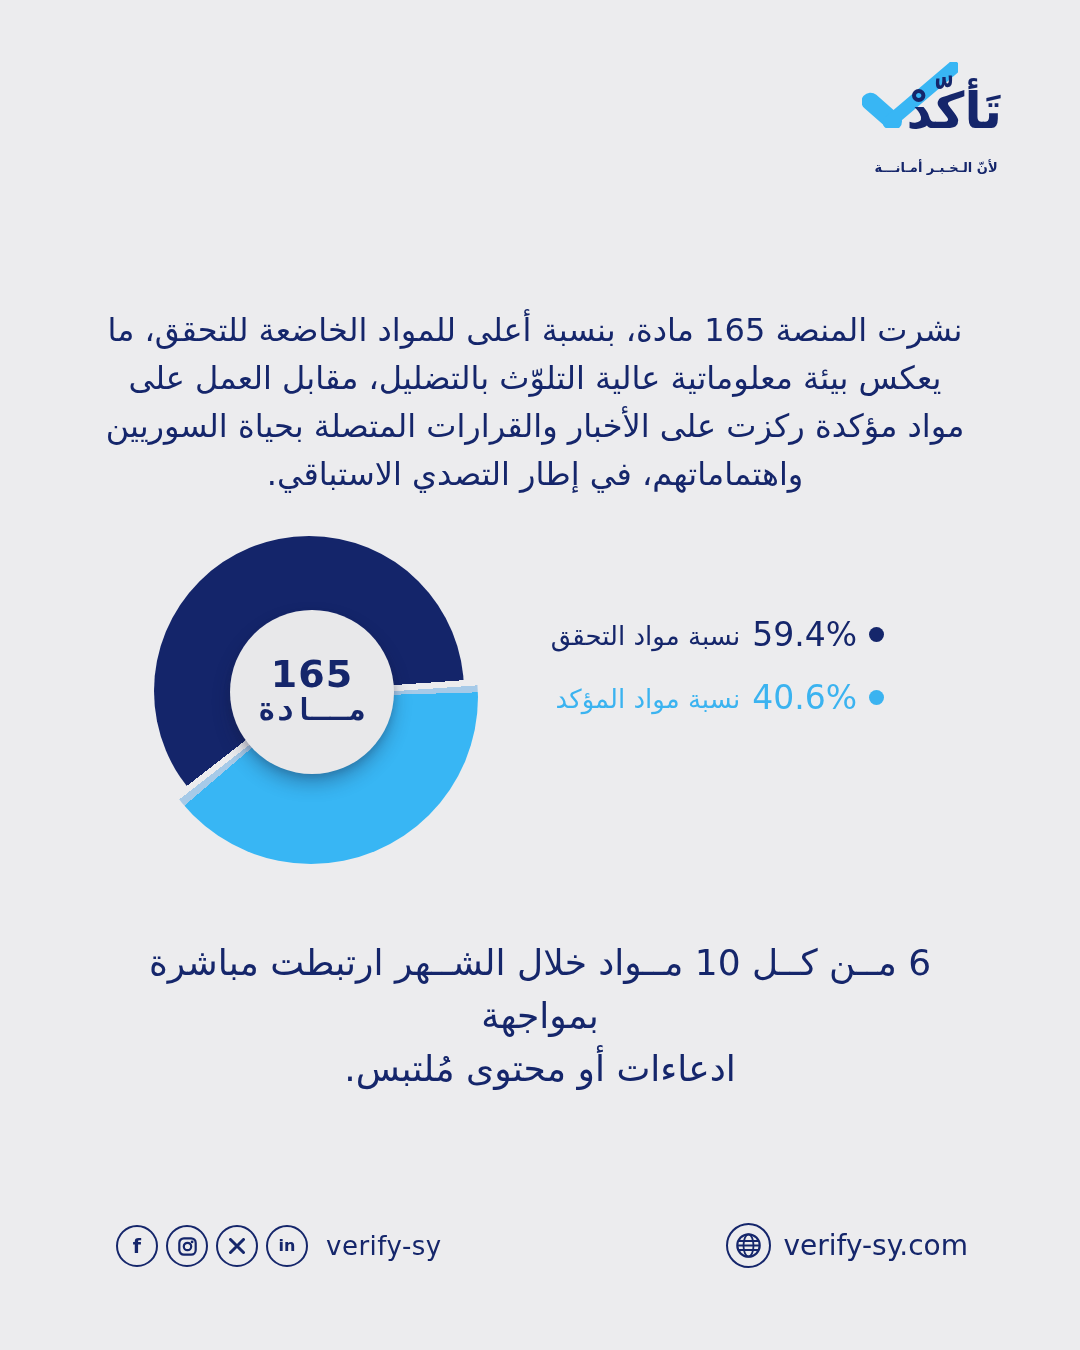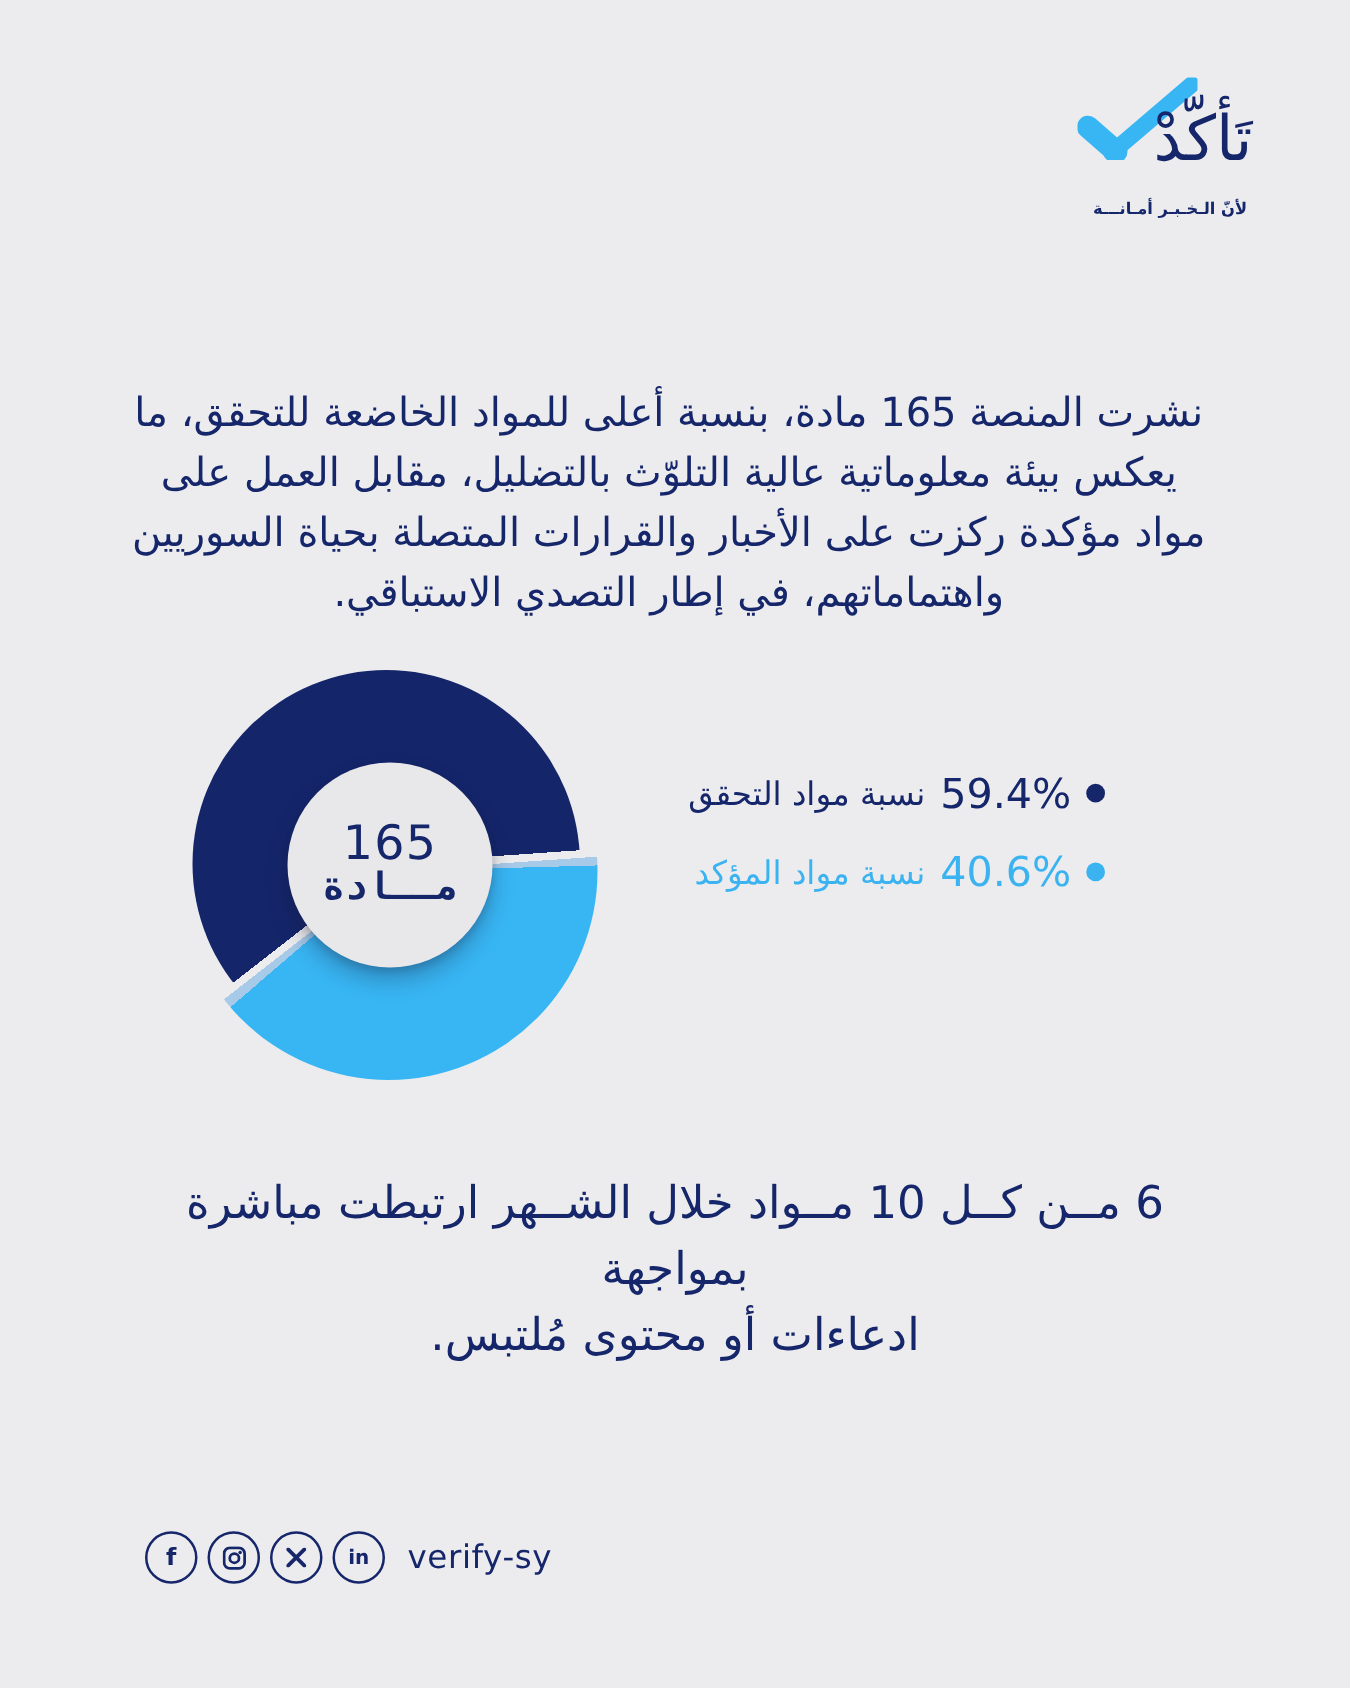--- a/index.html
+++ b/index.html
@@ -7,21 +7,21 @@
     position:relative; width:1080px; height:1350px; margin:0 auto;
     background:#ECECEE; overflow:hidden;
     font-family:"DejaVu Sans", sans-serif; color:#15266B;
   }
 
   
   .logo { position:absolute; top:64px; right:78px; width:132px; text-align:center; }
   .logo-mark { position:relative; height:92px; }
   .logo-check { position:absolute; top:-2px; left:-8px; width:96px; height:66px; }
   .logo-word {
-    position:absolute; right:0; top:22px; font-size:50px; font-weight:normal;
+    position:absolute; right:0; top:22px; font-size:50px; font-weight:bold;
     line-height:1; color:#15266B; white-space:nowrap;
   }
   .logo-tagline { margin-top:4px; font-size:13px; font-weight:bold; color:#15266B; white-space:nowrap; }
 
   
   .intro {
     position:absolute; top:306px; right:95px; left:85px; margin:0;
     text-align:center; font-size:32px; line-height:48px; font-weight:500;
     white-space:pre-line; color:#15266B;
   }
@@ -30,21 +30,21 @@
   .donut { position:absolute; left:148px; top:530px; width:342px; height:348px; }
   .slice { position:absolute; border-radius:50%; }
   .slice-navy { left:6px; top:6px; width:310px; height:310px; }
   .slice-blue { left:-4px; top:0; width:334px; height:334px; }
   .donut-center {
     position:absolute; left:82px; top:80px; width:164px; height:164px;
     border-radius:50%; background:#E8E8EA;
     box-shadow:0 10px 18px rgba(25,30,60,0.30), 0 3px 6px rgba(25,30,60,0.16);
     display:flex; flex-direction:column; align-items:center; justify-content:center;
   }
-  .center-value { font-size:38px; font-weight:normal; line-height:1.05; letter-spacing:1px; }
+  .center-value { font-size:38px; font-weight:bold; line-height:1.05; letter-spacing:1px; }
   .center-unit  { font-size:30px; font-weight:bold; line-height:1.15;font-family:Liberation Mono, monospace; }
 
   
   .legend {
     position:absolute; right:196px; top:618px;
     display:flex; flex-direction:column; gap:30px; align-items:flex-start;
   }
   .legend-item { display:flex; align-items:center; gap:12px; direction:rtl; }
   .legend-bullet { width:15px; height:15px; border-radius:50%; flex:0 0 auto; }
   .legend-percent { font-size:33px; font-weight:normal; line-height:1; }
@@ -141,14 +141,24 @@
       <svg width="16" height="16" viewBox="0 0 16 16">
         <path d="M1.5 1.5 L14.5 14.5 M14.5 1.5 L1.5 14.5" stroke="#15266B" stroke-width="3" stroke-linecap="round"></path>
       </svg>
     </span>
     <span class="social-circle">
       <span class="si-text in">in</span>
     </span>
     <span class="social-handle">verify-sy</span>
   </div>
 
+  <div class="site">
+    <span class="site-circle">
+      <svg width="27" height="27" viewBox="0 0 27 27">
+        <circle cx="13.5" cy="13.5" r="11.2" fill="none" stroke="#15266B" stroke-width="2.2"></circle>
+        <ellipse cx="13.5" cy="13.5" rx="5" ry="11.2" fill="none" stroke="#15266B" stroke-width="1.8"></ellipse>
+        <path d="M3 9 H24 M2.3 13.5 H24.7 M3 18 H24" fill="none" stroke="#15266B" stroke-width="1.8"></path>
+      </svg>
+    </span>
+    <span class="site-text">verify-sy.com</span>
+  </div>
 
 </div>
 
 </body></html>

